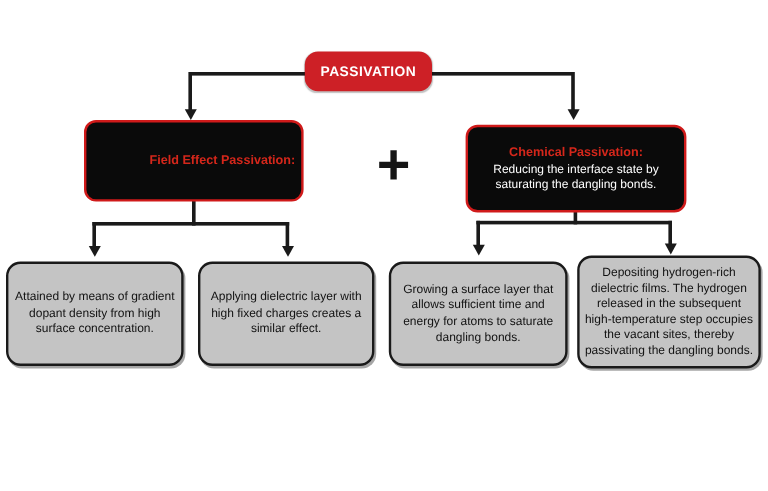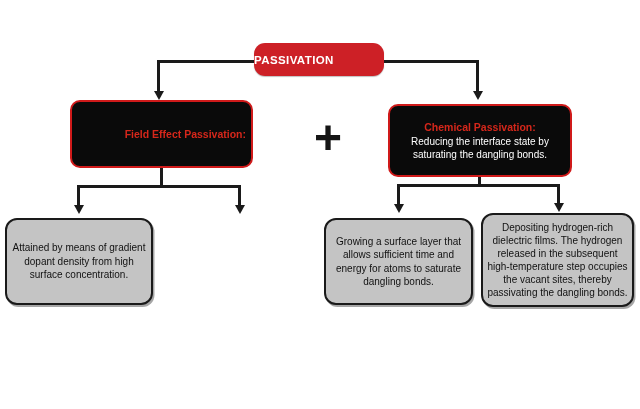--- a/index.html
+++ b/index.html
@@ -26,23 +26,23 @@
   #a-lb1{left:74px;top:205px;}
   #a-lb2{left:235px;top:205px;}
   #l-right-stem{left:478px;top:161px;width:3px;height:26px;}
   #l-right-h{left:397px;top:184px;width:163px;height:3px;}
   #l-rb1{left:397px;top:184px;width:3px;height:21px;}
   #l-rb2{left:557px;top:184px;width:3px;height:20px;}
   #a-rb1{left:394px;top:204px;}
   #a-rb2{left:554px;top:203px;}
 
   #root-node{
-    position:absolute;left:254px;top:43px;width:130px;height:33px;
+    position:absolute;left:254px;top:43px;width:106px;height:33px;
     background:var(--accent);border-radius:11px;
-    display:flex;align-items:center;justify-content:flex-start;
+    display:flex;align-items:center;justify-content:center;
     color:#fff;font-weight:bold;font-size:11.5px;letter-spacing:.4px;
     box-shadow:0 1px 1px rgba(0,0,0,.25);
   }
   .branch{
     position:absolute;background:var(--node-black);
     border:2.5px solid var(--node-border);border-radius:10px;
     display:flex;flex-direction:column;align-items:center;justify-content:center;
     gap:2px;box-sizing:border-box;padding:2px 5px;text-align:center;
   }
   #branch-left{left:70px;top:100px;width:183px;height:68px;align-items:flex-end;}
@@ -112,20 +112,23 @@
 
   <div class="branch" id="branch-right">
     <div class="branch-heading">Chemical Passivation:</div>
     <div class="branch-body">Reducing the interface state by saturating the dangling bonds.</div>
   </div>
 
 
   <div class="leaf" id="leaf-1">
     <span>Attained by means of gradient dopant density from high surface concentration.</span>
   </div>
+  <div class="leaf" id="leaf-2">
+    <span>Applying dielectric layer with high fixed charges creates a similar effect.</span>
+  </div>
   <div class="leaf" id="leaf-4">
     <span>Depositing hydrogen-rich dielectric films. The hydrogen released in the subsequent high-temperature step occupies the vacant sites, thereby passivating the dangling bonds.</span>
   </div>
   <div class="leaf" id="leaf-3">
     <span>Growing a surface layer that allows sufficient time and energy for atoms to saturate dangling bonds.</span>
   </div>
 
 </div>
 
 </body></html>

